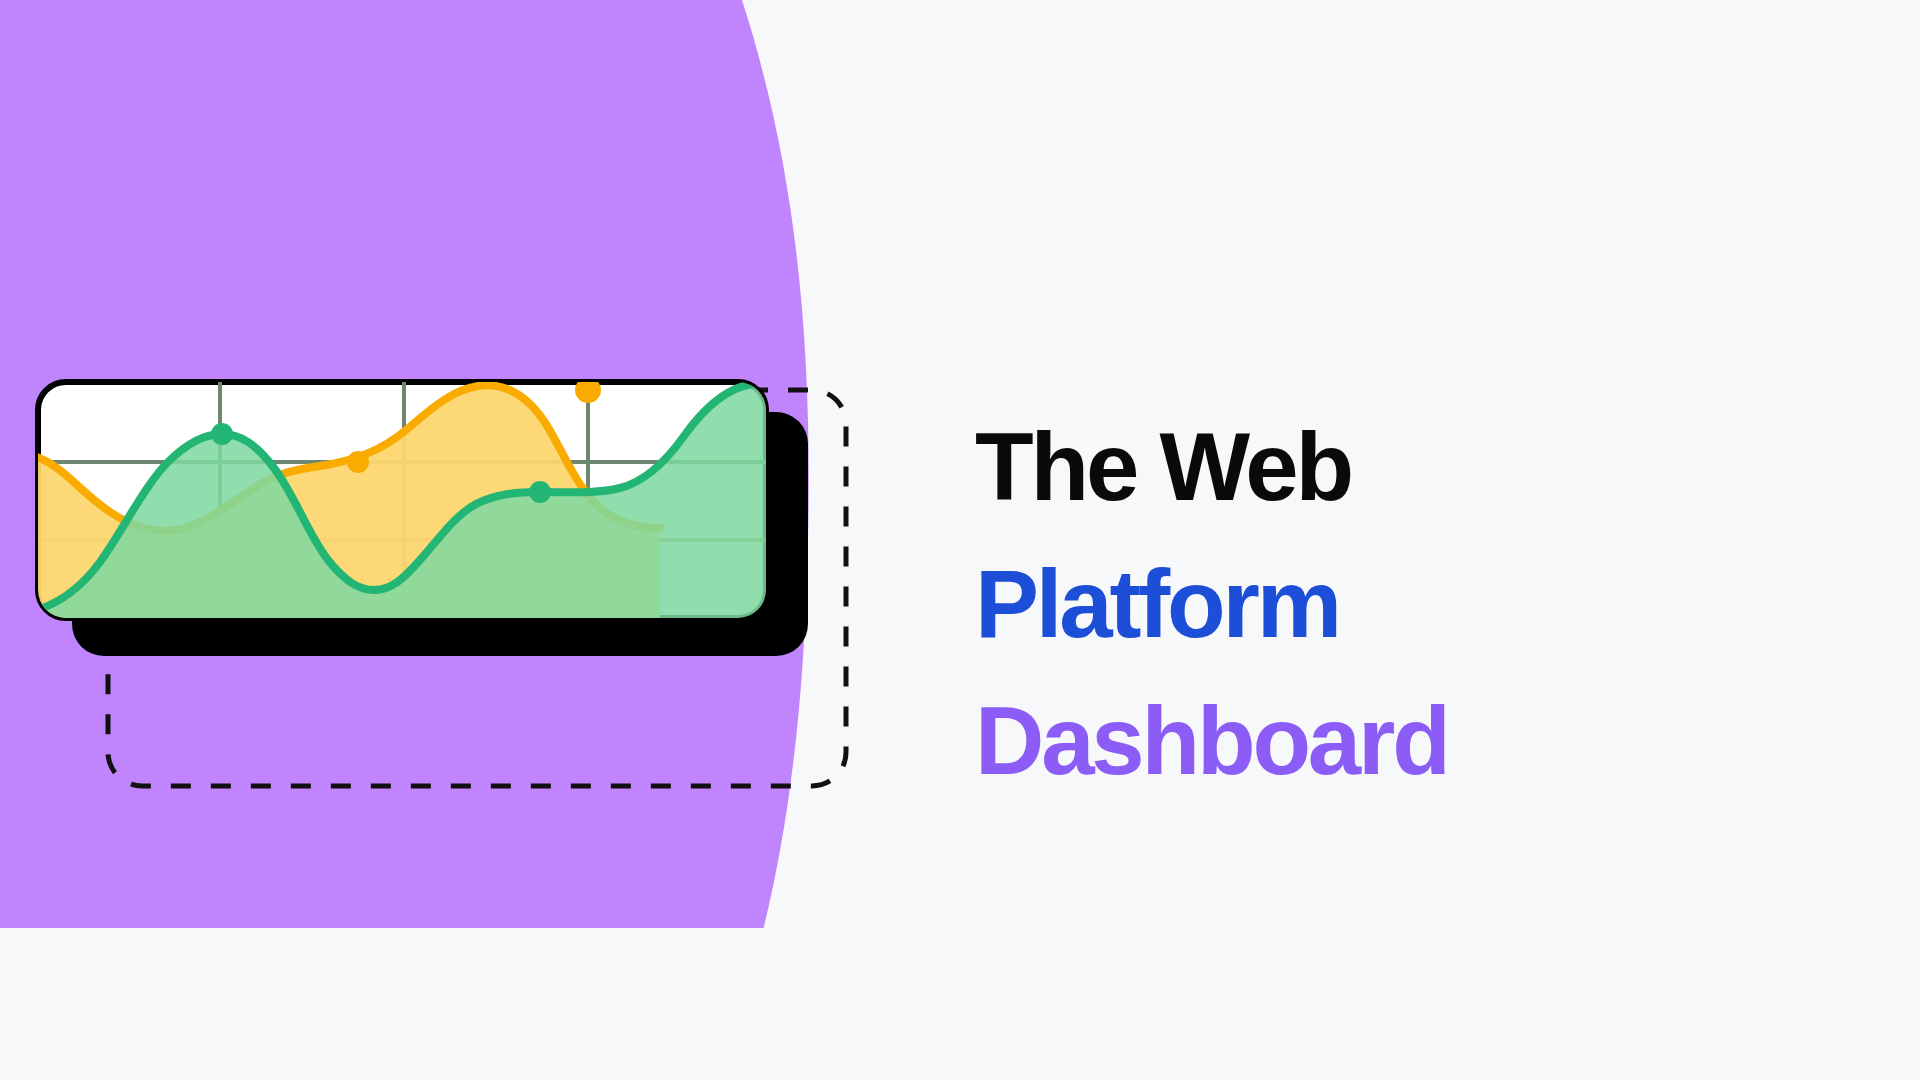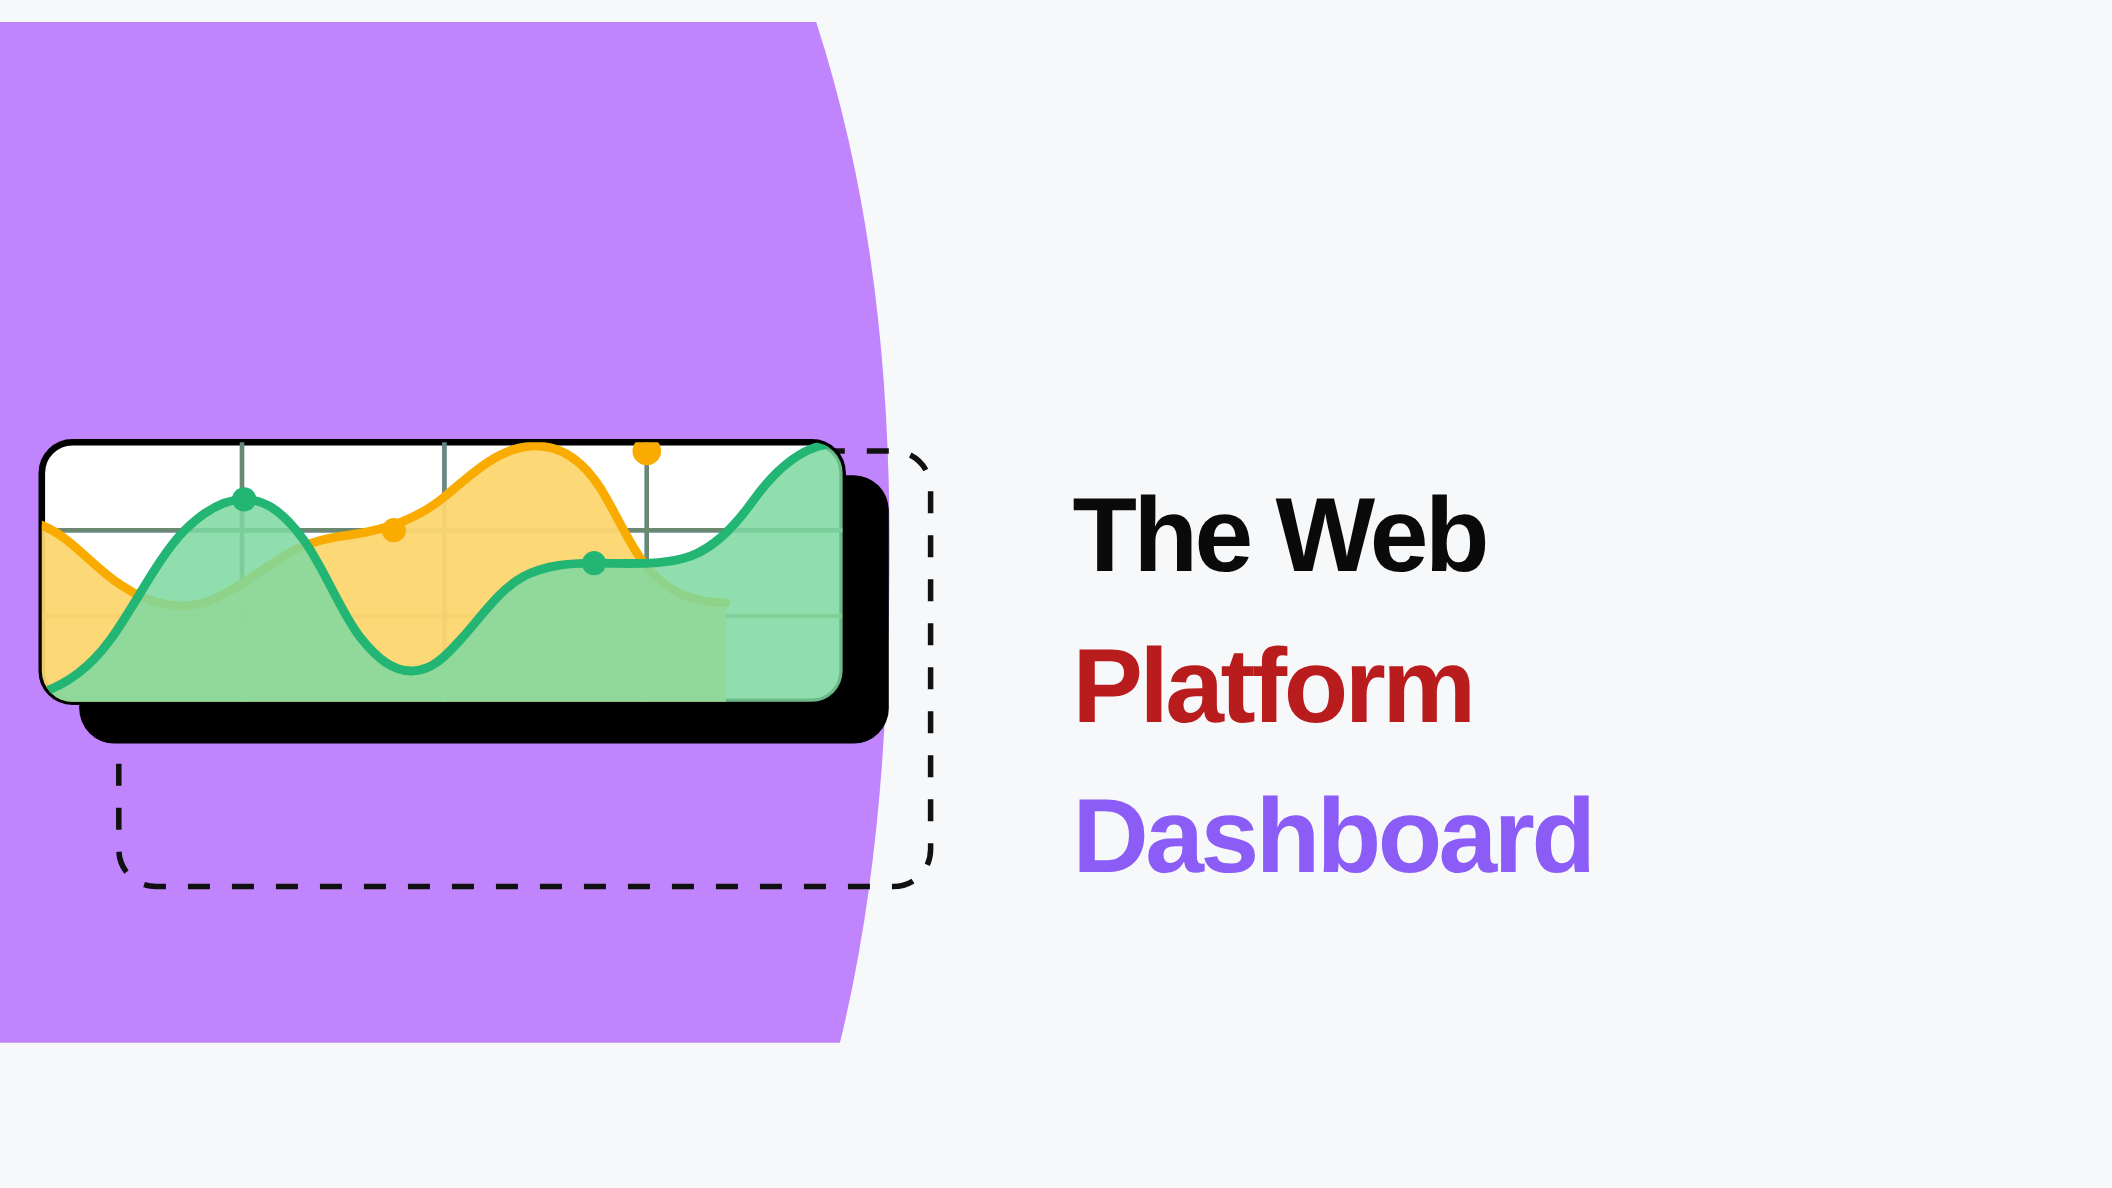--- a/index.html
+++ b/index.html
@@ -12,21 +12,20 @@
   body {
     font-family: "Liberation Sans", sans-serif;
     background: #f7f8fa;
   }
   #stage {
     position: relative;
     width: 1920px;
     height: 928px;
     background: #f7f8fa;
     overflow: hidden;
-    margin-top: 20px;
   }
   .layer {
     position: absolute;
     top: 0;
     left: 0;
     width: 1920px;
     height: 1080px;
   }
   #purple-shape {
     z-index: 1;
@@ -149,17 +148,17 @@
 
       <circle cx="222" cy="434" r="11" fill="#23b574"></circle>
       <circle cx="540" cy="492" r="11" fill="#23b574"></circle>
       <circle cx="358" cy="462" r="11" fill="#f9ab00"></circle>
       <circle cx="588" cy="390" r="13" fill="#f9ab00"></circle>
     </g>
   </svg>
 
   <div id="title-block" style="color: rgb(10, 10, 10);">
     <span class="title-line" style="color: rgb(10, 10, 10);">The Web</span>
-    <span class="title-line" style="color: #b91c1c;">Platform</span>
+    <span class="title-line" style="color: #1d4ed8;">Platform</span>
     <span class="title-line" style="color: #8b5cf6;">Dashboard</span>
   </div>
 
 </div>
 
 </body></html>

